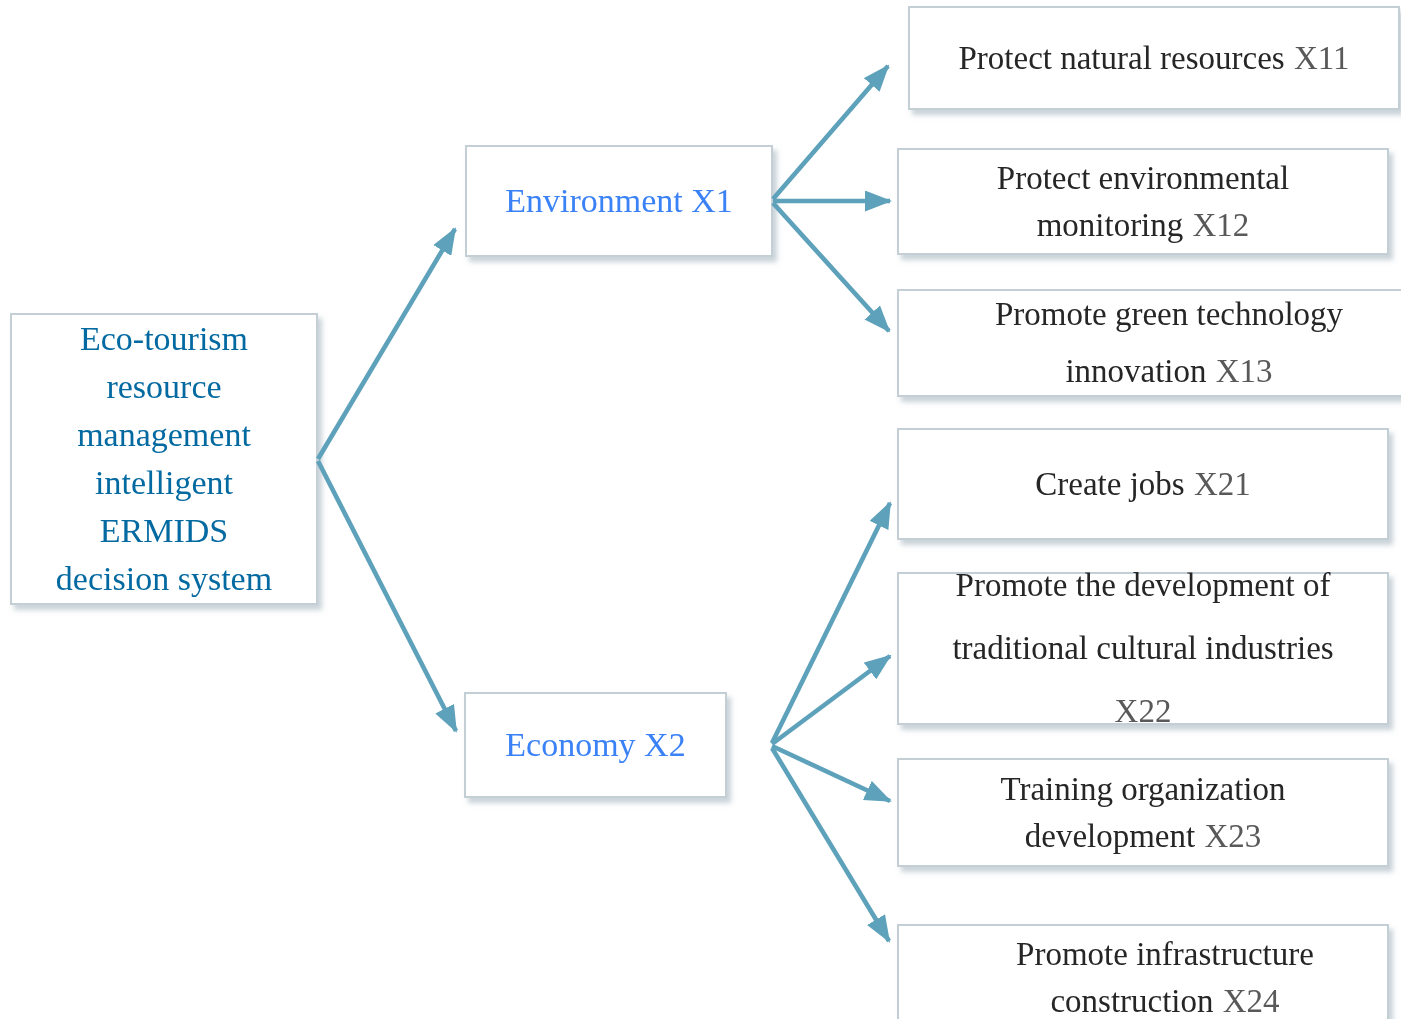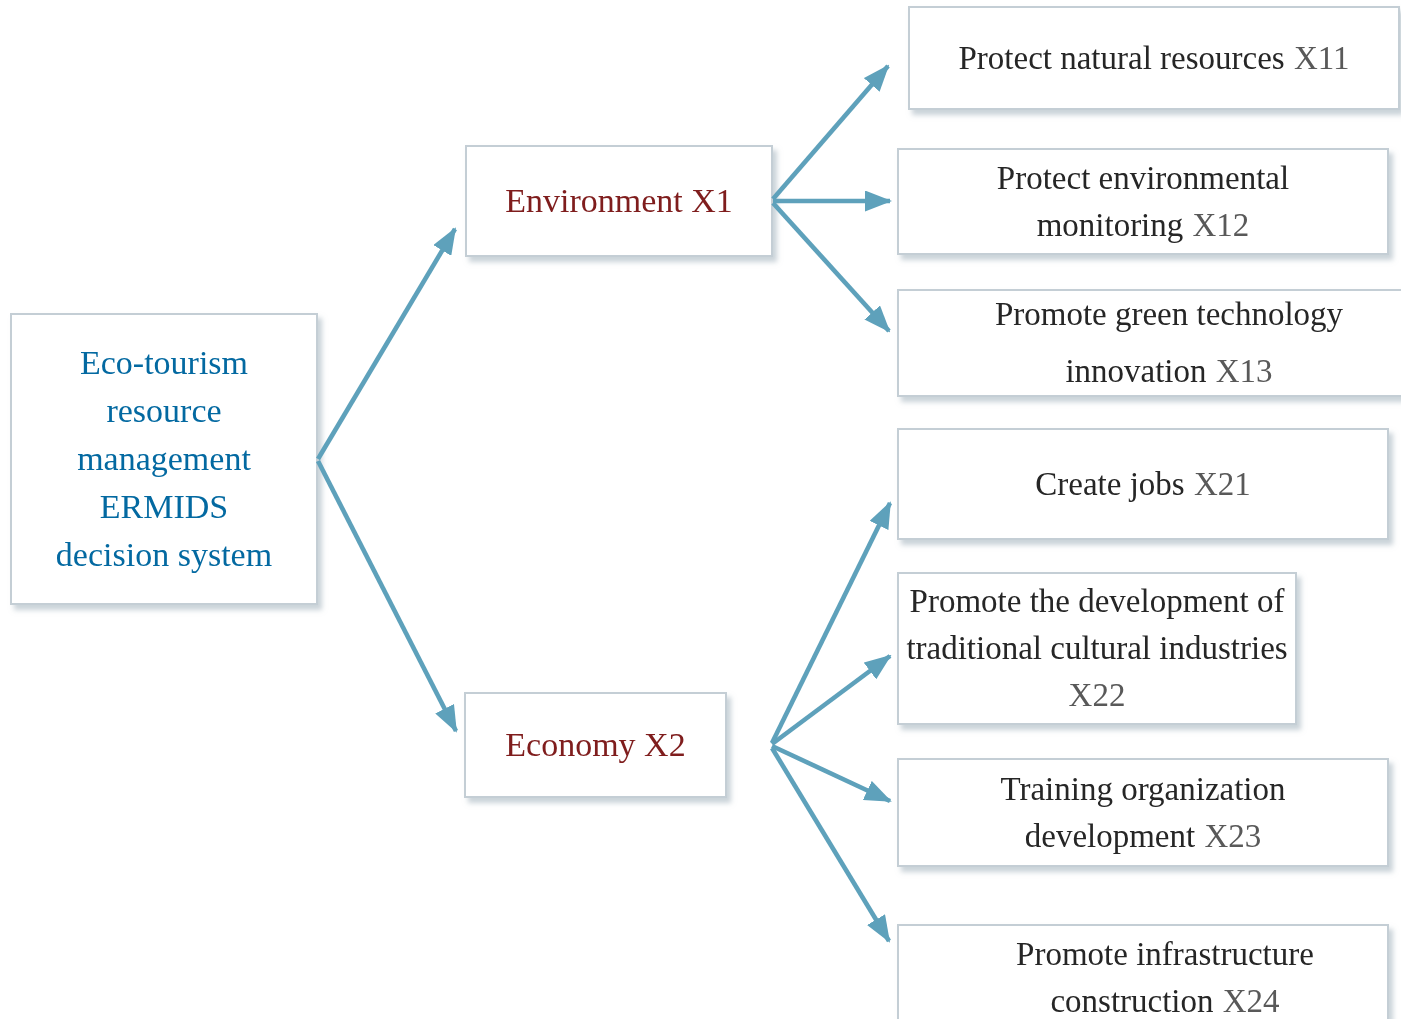--- a/index.html
+++ b/index.html
@@ -13,34 +13,35 @@
     position:absolute;box-sizing:border-box;
     background:#ffffff;
     border:2px solid #c4ced5;
     box-shadow:4px 5px 5px rgba(150,168,180,0.5);
     display:flex;flex-direction:column;justify-content:center;align-items:center;
     text-align:center;
     z-index:1;
   }
   .node .line{font-size:33px;line-height:47px;color:#262626;white-space:nowrap;}
   .node.root .line{font-size:34px;line-height:48px;color:#0369a1;}
-  .node.mid  .line{font-size:34px;line-height:48px;color:#7f1d1d;}
+  .node.mid  .line{font-size:34px;line-height:48px;color:#3b82f6;}
   .node .code{color:#595959;}
   .node .code.after{margin-left:0.28em;}
   svg.arrows{position:absolute;inset:0;z-index:2;pointer-events:none;}
 </style>
 </head>
 <body>
 
 <div class="canvas">
 
   <div class="node root" style="left:10px;top:313px;width:308px;height:292px;">
       <div class="line"><span class="main">Eco-tourism</span></div>
       <div class="line"><span class="main">resource</span></div>
       <div class="line"><span class="main">management</span></div>
+      <div class="line"><span class="main">intelligent</span></div>
       <div class="line"><span class="main">ERMIDS</span></div>
       <div class="line"><span class="main">decision system</span></div>
     </div>
 
   <div class="node mid" style="left:465px;top:145px;width:308px;height:112px;">
       <div class="line"><span class="main">Environment X1</span></div>
     </div>
 
   <div class="node mid" style="left:464px;top:692px;width:263px;height:106px;">
       <div class="line"><span class="main">Economy X2</span></div>
@@ -57,21 +58,21 @@
 
   <div class="node leaf" style="left:897px;top:289px;width:544px;height:108px;justify-content:space-between;">
       <div class="line"><span class="main">Promote green technology</span></div>
       <div class="line"><span class="main">innovation</span><span class="code after">X13</span></div>
     </div>
 
   <div class="node leaf" style="left:897px;top:428px;width:492px;height:112px;">
       <div class="line"><span class="main">Create jobs</span><span class="code after">X21</span></div>
     </div>
 
-  <div class="node leaf" style="left:897px;top:572px;width:400px;height:153px;">
+  <div class="node leaf" style="left:897px;top:572px;width:492px;height:153px;gap:16px;">
       <div class="line"><span class="main">Promote the development of</span></div>
       <div class="line"><span class="main">traditional cultural industries</span></div>
       <div class="line"><span class="code">X22</span></div>
     </div>
 
   <div class="node leaf" style="left:897px;top:758px;width:492px;height:109px;">
       <div class="line"><span class="main">Training organization</span></div>
       <div class="line"><span class="main">development</span><span class="code after">X23</span></div>
     </div>
 

